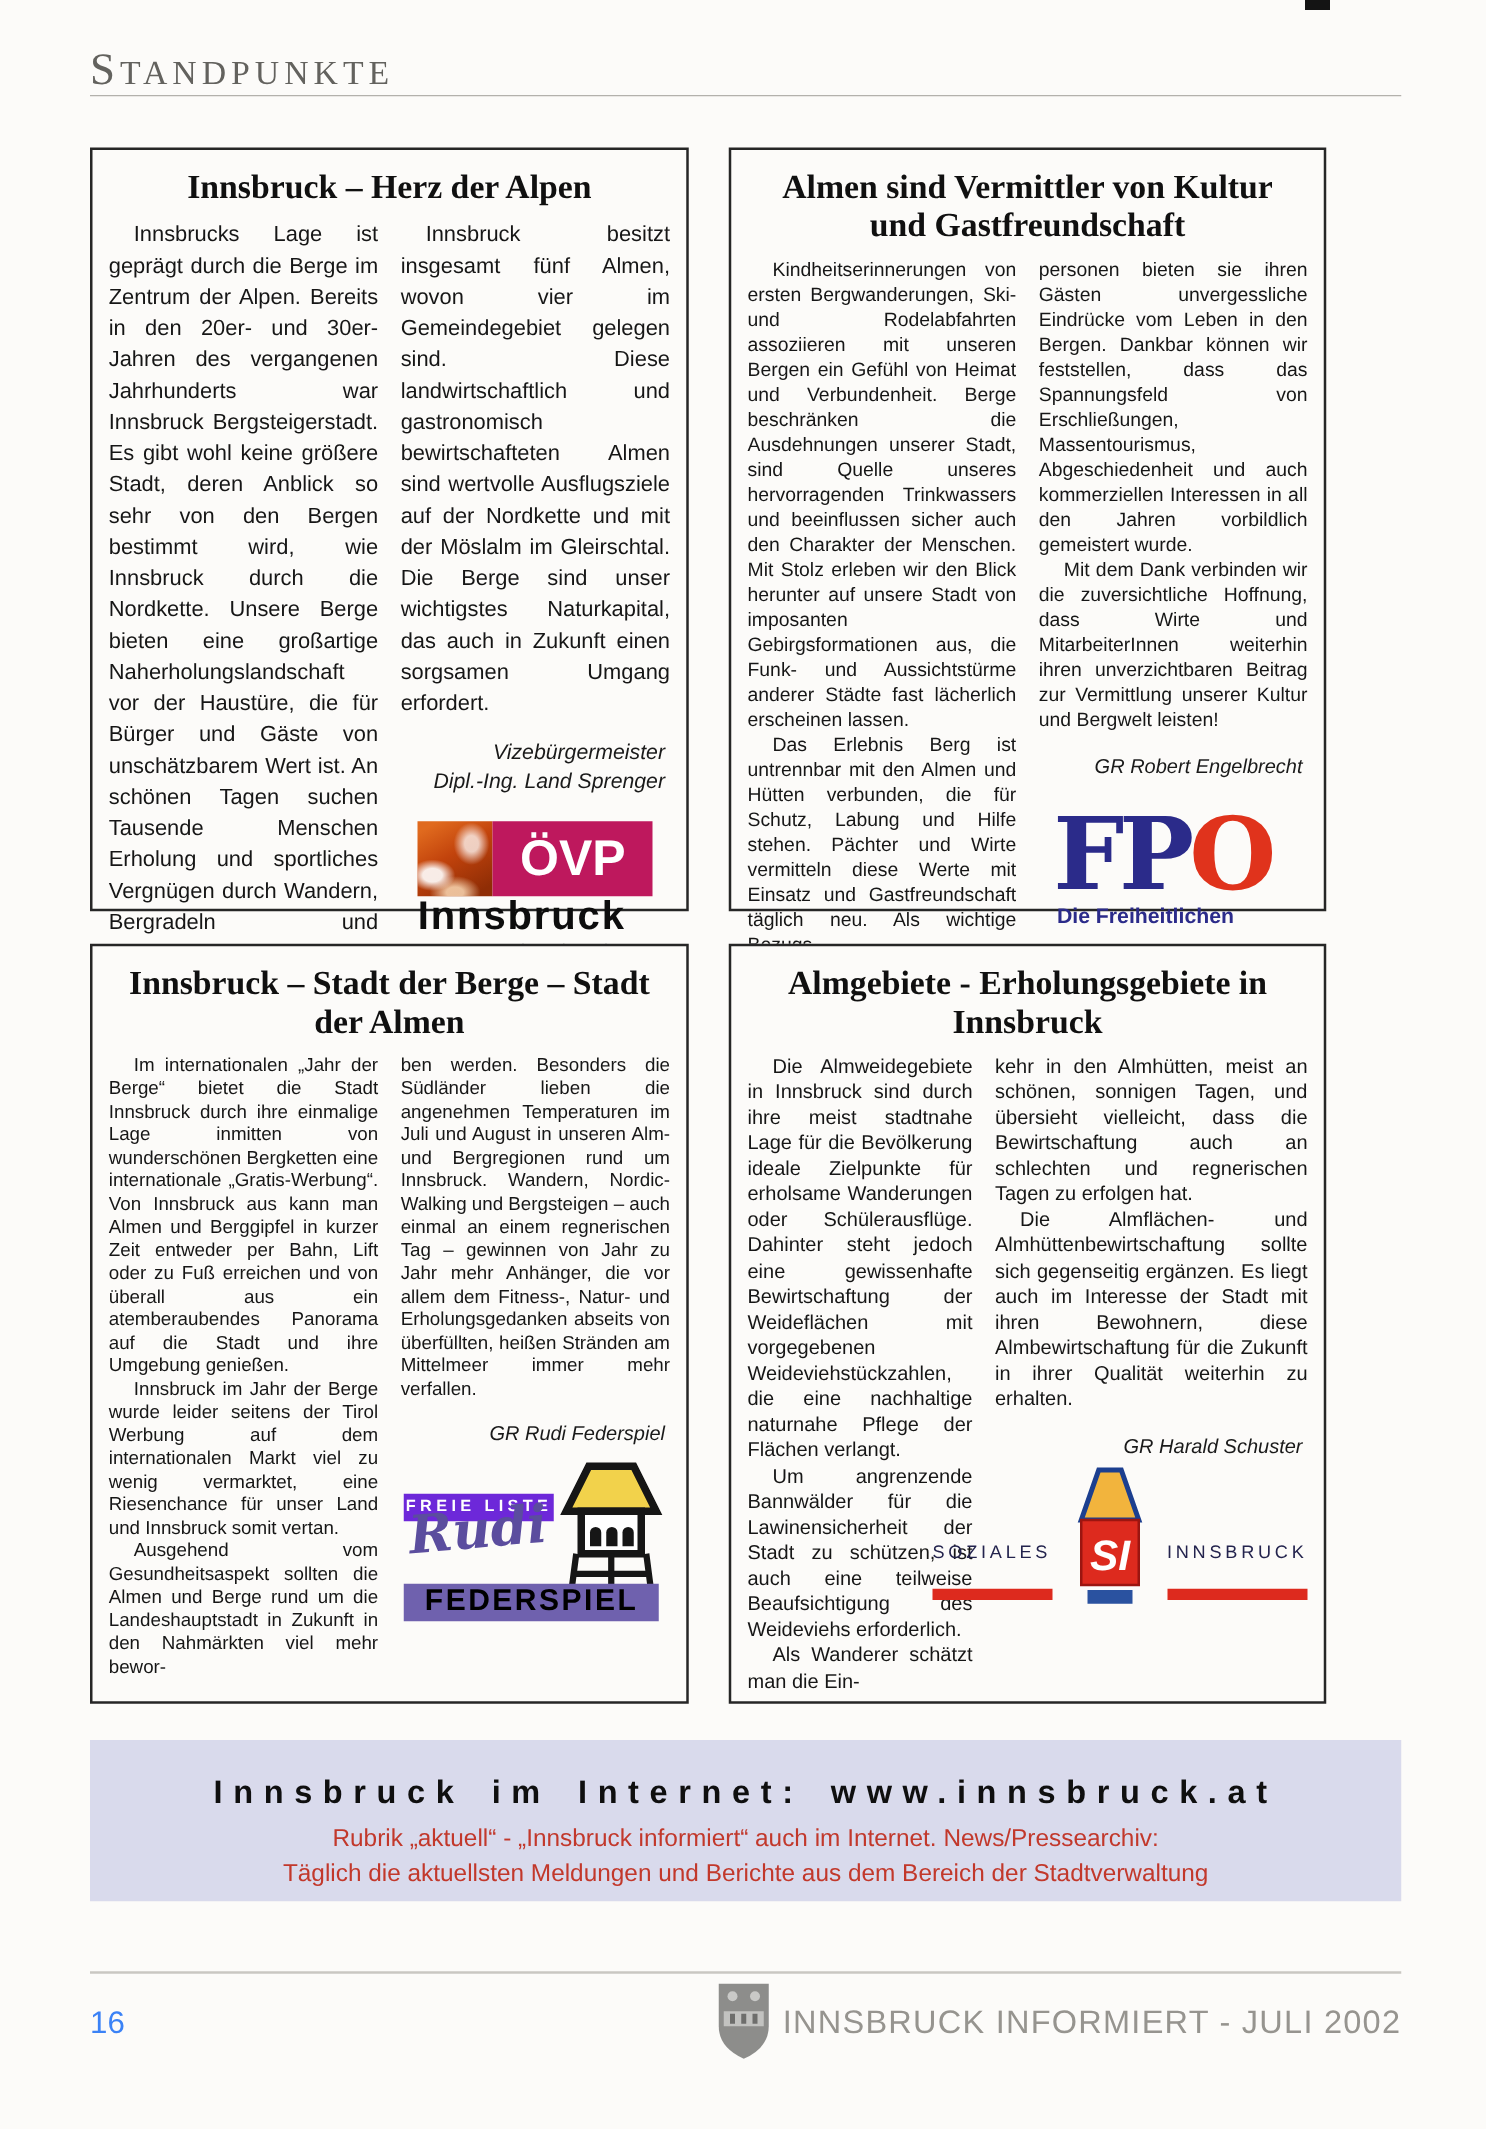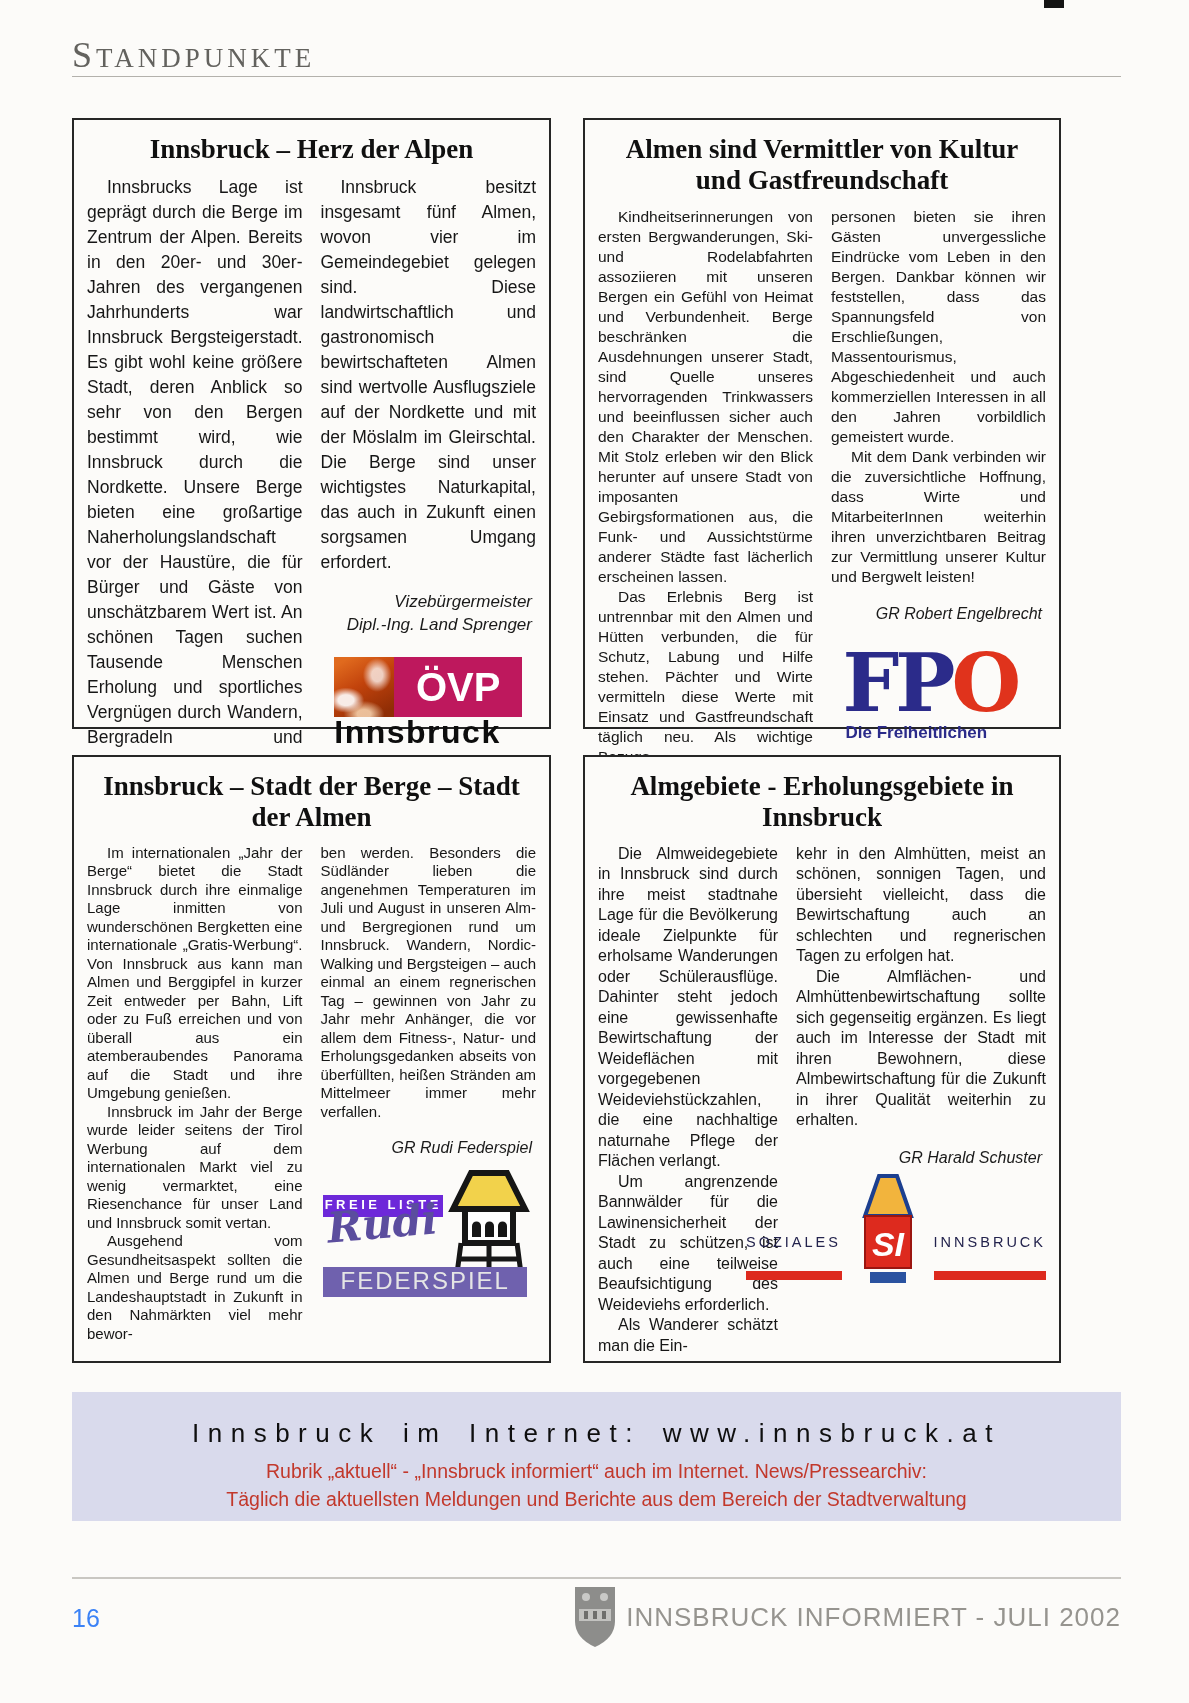--- a/index.html
+++ b/index.html
@@ -77,34 +77,34 @@
     display:flex; align-items:center; justify-content:center; z-index:2;
   }
   .fed-rudi{
     position:absolute; left:4px; top:30px; z-index:2;
     font-family:"DejaVu Serif", serif; font-style:italic; font-weight:700;
     color:#5b4d9e; font-size:42px; transform:rotate(-5deg);
   }
   .fed-tower{ position:absolute; right:0; top:-18px; z-index:1; }
   .fed-name{
     position:absolute; left:0; bottom:0; width:204px; height:30px; background:#6f61ae;
-    color:#e5e5e5; font-weight:400; font-size:24px; letter-spacing:2px;
+    color:#000000; font-weight:700; font-size:24px; letter-spacing:2px;
     display:flex; align-items:center; justify-content:center; z-index:3;
   }
 
   
   .si-wrap{ display:flex; align-items:flex-end; gap:10px; margin:2px 0 0 -50px; width:300px; }
   .si-side{ flex:1; display:flex; flex-direction:column; gap:19px; margin-bottom:8px; }
   .si-side .lbl{ font-size:14.5px; letter-spacing:3px; color:#23234d; white-space:nowrap; }
   .si-bar{ height:9px; background:#dd2a1e; }
   .si-house{ flex:0 0 auto; }
 
   
   .banner{ position:absolute; left:72px; top:1392px; width:1049px; height:129px; background:#d9daec; text-align:center; }
-  .banner-title{ margin-top:26px; font-size:26px; font-weight:400; letter-spacing:8.5px; word-spacing:6px; color:#0f0f0f; }
+  .banner-title{ margin-top:26px; font-size:26px; font-weight:700; letter-spacing:8.5px; word-spacing:6px; color:#0f0f0f; }
   .banner-sub{ margin-top:9px; color:#c2382b; font-size:19.5px; line-height:1.42; font-weight:500; }
 
   
   .footer-rule{ position:absolute; left:72px; top:1577px; width:1049px; border-top:2px solid #c9c7c2; }
   .page-number{ position:absolute; left:72px; top:1604px; font-size:25px; color:#3b82f6; }
   .crest{ position:absolute; left:573px; top:1585px; }
   .footer-title{ position:absolute; right:68px; top:1602px; font-size:26px; color:#96948f; letter-spacing:1px; }
 </style>
 </head>
 <body>

